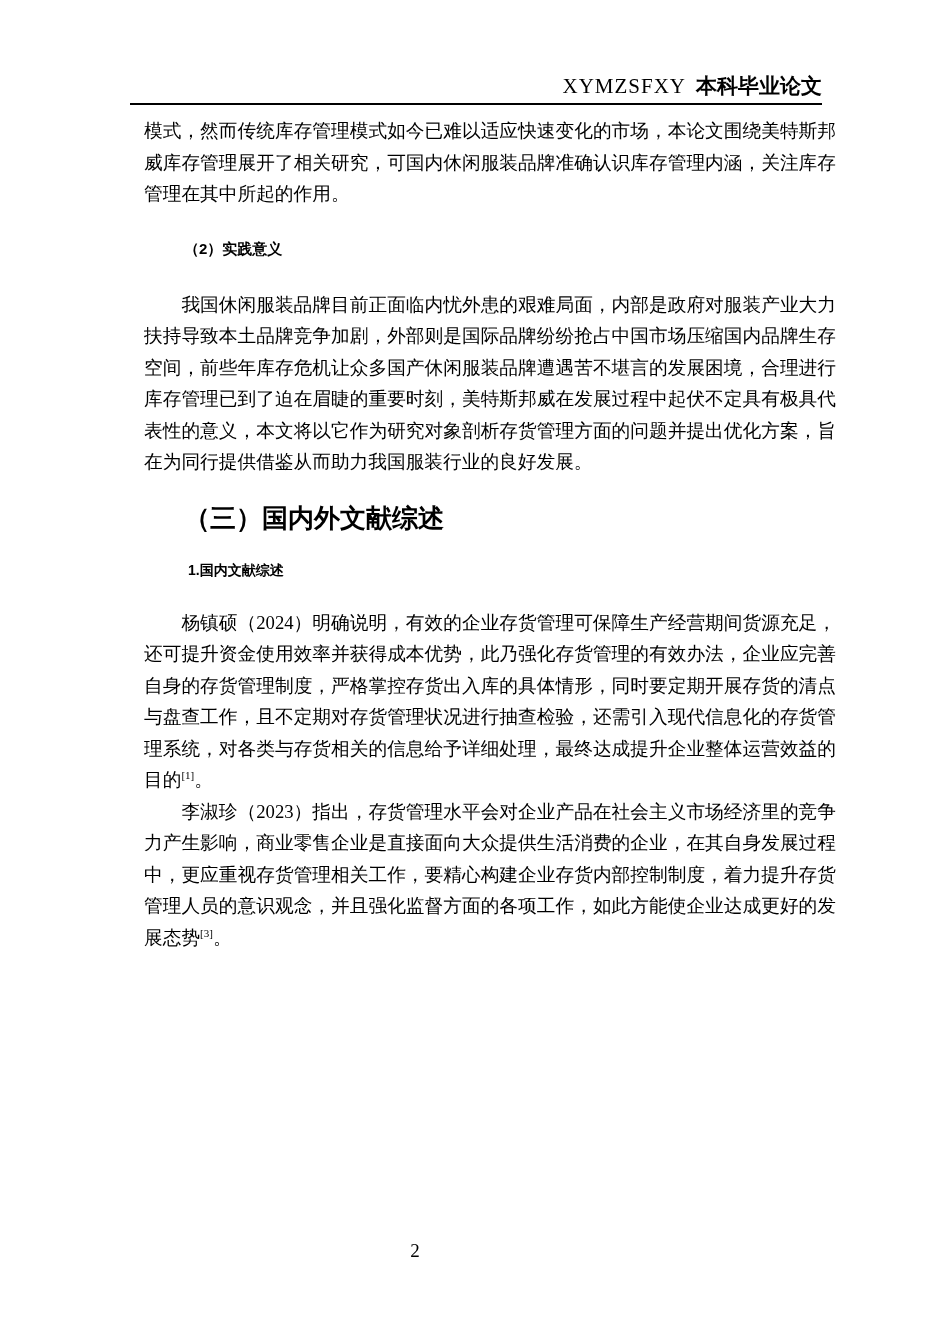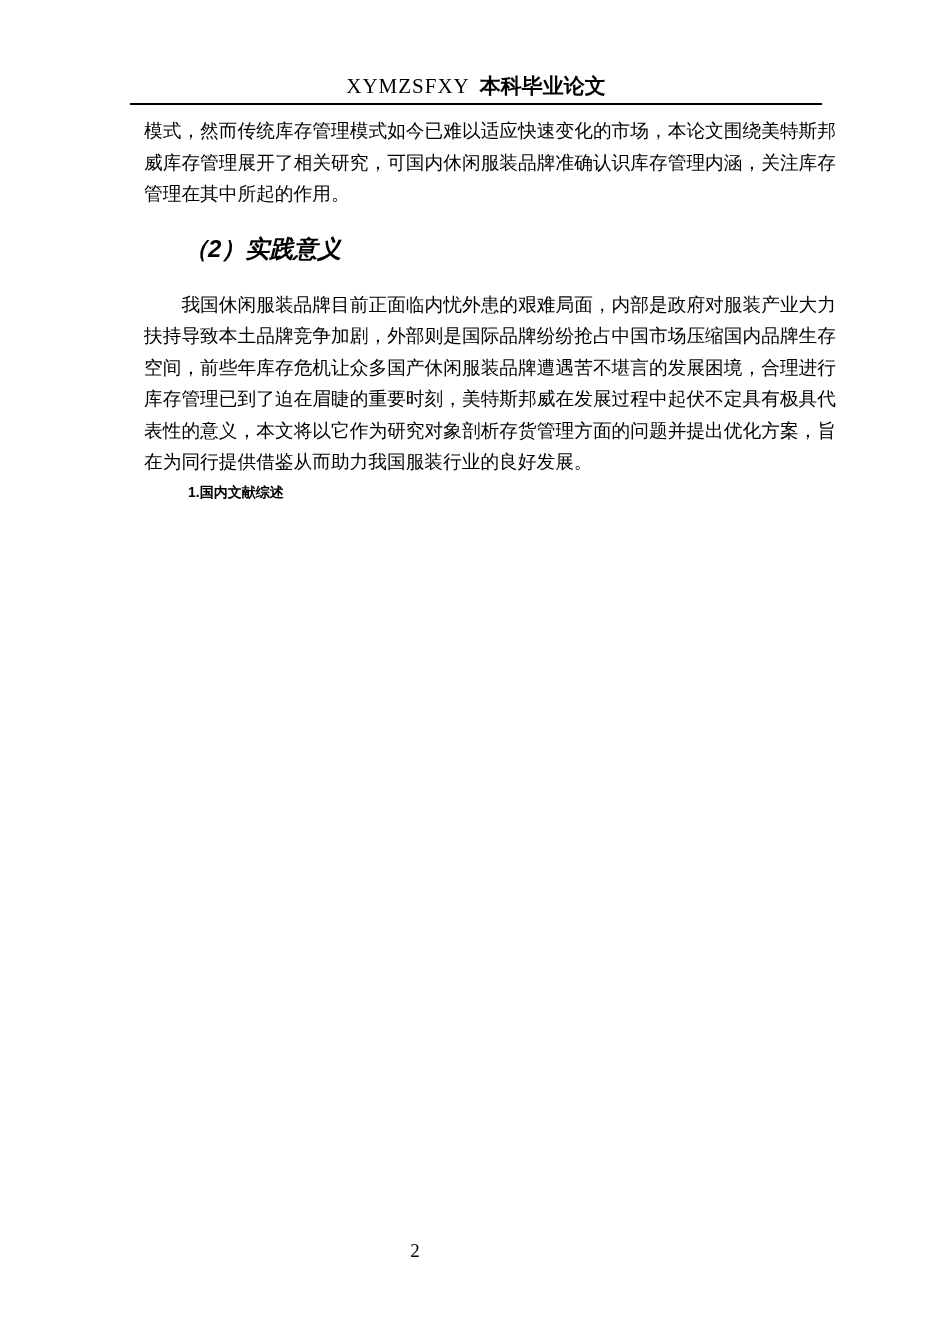--- a/index.html
+++ b/index.html
@@ -12,21 +12,21 @@
     color: #000;
     font-family: "Liberation Serif", "DejaVu Serif", serif;
     overflow: hidden;
   }
   
   .header {
     position: absolute;
     top: 74px;
     left: 130px;
     width: 692px;
-    text-align: center;
+    text-align: right;
     border-bottom: 2px solid #000;
     padding-bottom: 4px;
     font-size: 21px;
     line-height: 25px;
     white-space: nowrap;
   }
   .header-en { letter-spacing: 1px; }
   .header-zh { font-weight: bold; margin-left: 10px; }
   
   .content {
@@ -45,25 +45,24 @@
   .first-para { margin-top: 12px; }
   .indent { text-indent: 37.4px; }
   sup.cite {
     font-size: 11px;
     line-height: 0;
     vertical-align: super;
   }
   .h-sub {
     font-family: "Liberation Sans", "DejaVu Sans", sans-serif;
     font-weight: bold;
-    font-size: 24px;
+    font-size: 15px;
     line-height: 28px;
     margin: 25px 0 26px 0;
     text-indent: 40px;
-    font-style: italic;
   }
   .h-main {
     font-family: "Liberation Sans", "DejaVu Sans", sans-serif;
     font-weight: bold;
     font-size: 26px;
     line-height: 34px;
     margin: 23px 0 21px 0;
     text-indent: 40px;
   }
   .h-third {
@@ -99,24 +98,31 @@
     <p class="body-para first-para">
       <span>模式，然而传统库存管理模式如今已难以适应快速变化的市场，本论文围绕美特斯邦威库存管理展开了相关研究，可国内休闲服装品牌准确认识库存管理内涵，关注库存管理在其中所起的作用。</span>
     </p>
 
     <h3 class="h-sub">（2）实践意义</h3>
 
     <p class="body-para indent">
       <span>我国休闲服装品牌目前正面临内忧外患的艰难局面，内部是政府对服装产业大力扶持导致本土品牌竞争加剧，外部则是国际品牌纷纷抢占中国市场压缩国内品牌生存空间，前些年库存危机让众多国产休闲服装品牌遭遇苦不堪言的发展困境，合理进行库存管理已到了迫在眉睫的重要时刻，美特斯邦威在发展过程中起伏不定具有极具代表性的意义，本文将以它作为研究对象剖析存货管理方面的问题并提出优化方案，旨在为同行提供借鉴从而助力我国服装行业的良好发展。</span>
     </p>
 
+    <h2 class="h-main">（三）国内外文献综述</h2>
 
     <h3 class="h-third">1.国内文献综述</h3>
 
+    <p class="body-para indent">
+      <span>杨镇硕（2024）明确说明，有效的企业存货管理可保障生产经营期间货源充足，还可提升资金使用效率并获得成本优势，此乃强化存货管理的有效办法，企业应完善自身的存货管理制度，严格掌控存货出入库的具体情形，同时要定期开展存货的清点与盘查工作，且不定期对存货管理状况进行抽查检验，还需引入现代信息化的存货管理系统，对各类与存货相关的信息给予详细处理，最终达成提升企业整体运营效益的目的</span><sup class="cite">[1]</sup><span>。</span>
+    </p>
 
 
+    <p class="body-para indent">
+      <span>李淑珍（2023）指出，存货管理水平会对企业产品在社会主义市场经济里的竞争力产生影响，商业零售企业是直接面向大众提供生活消费的企业，在其自身发展过程中，更应重视存货管理相关工作，要精心构建企业存货内部控制制度，着力提升存货管理人员的意识观念，并且强化监督方面的各项工作，如此方能使企业达成更好的发展态势</span><sup class="cite">[3]</sup><span>。</span>
+    </p>
 
 
   </div>
 
   <div class="page-number">2</div>
 
 </div>
 
 </body></html>

